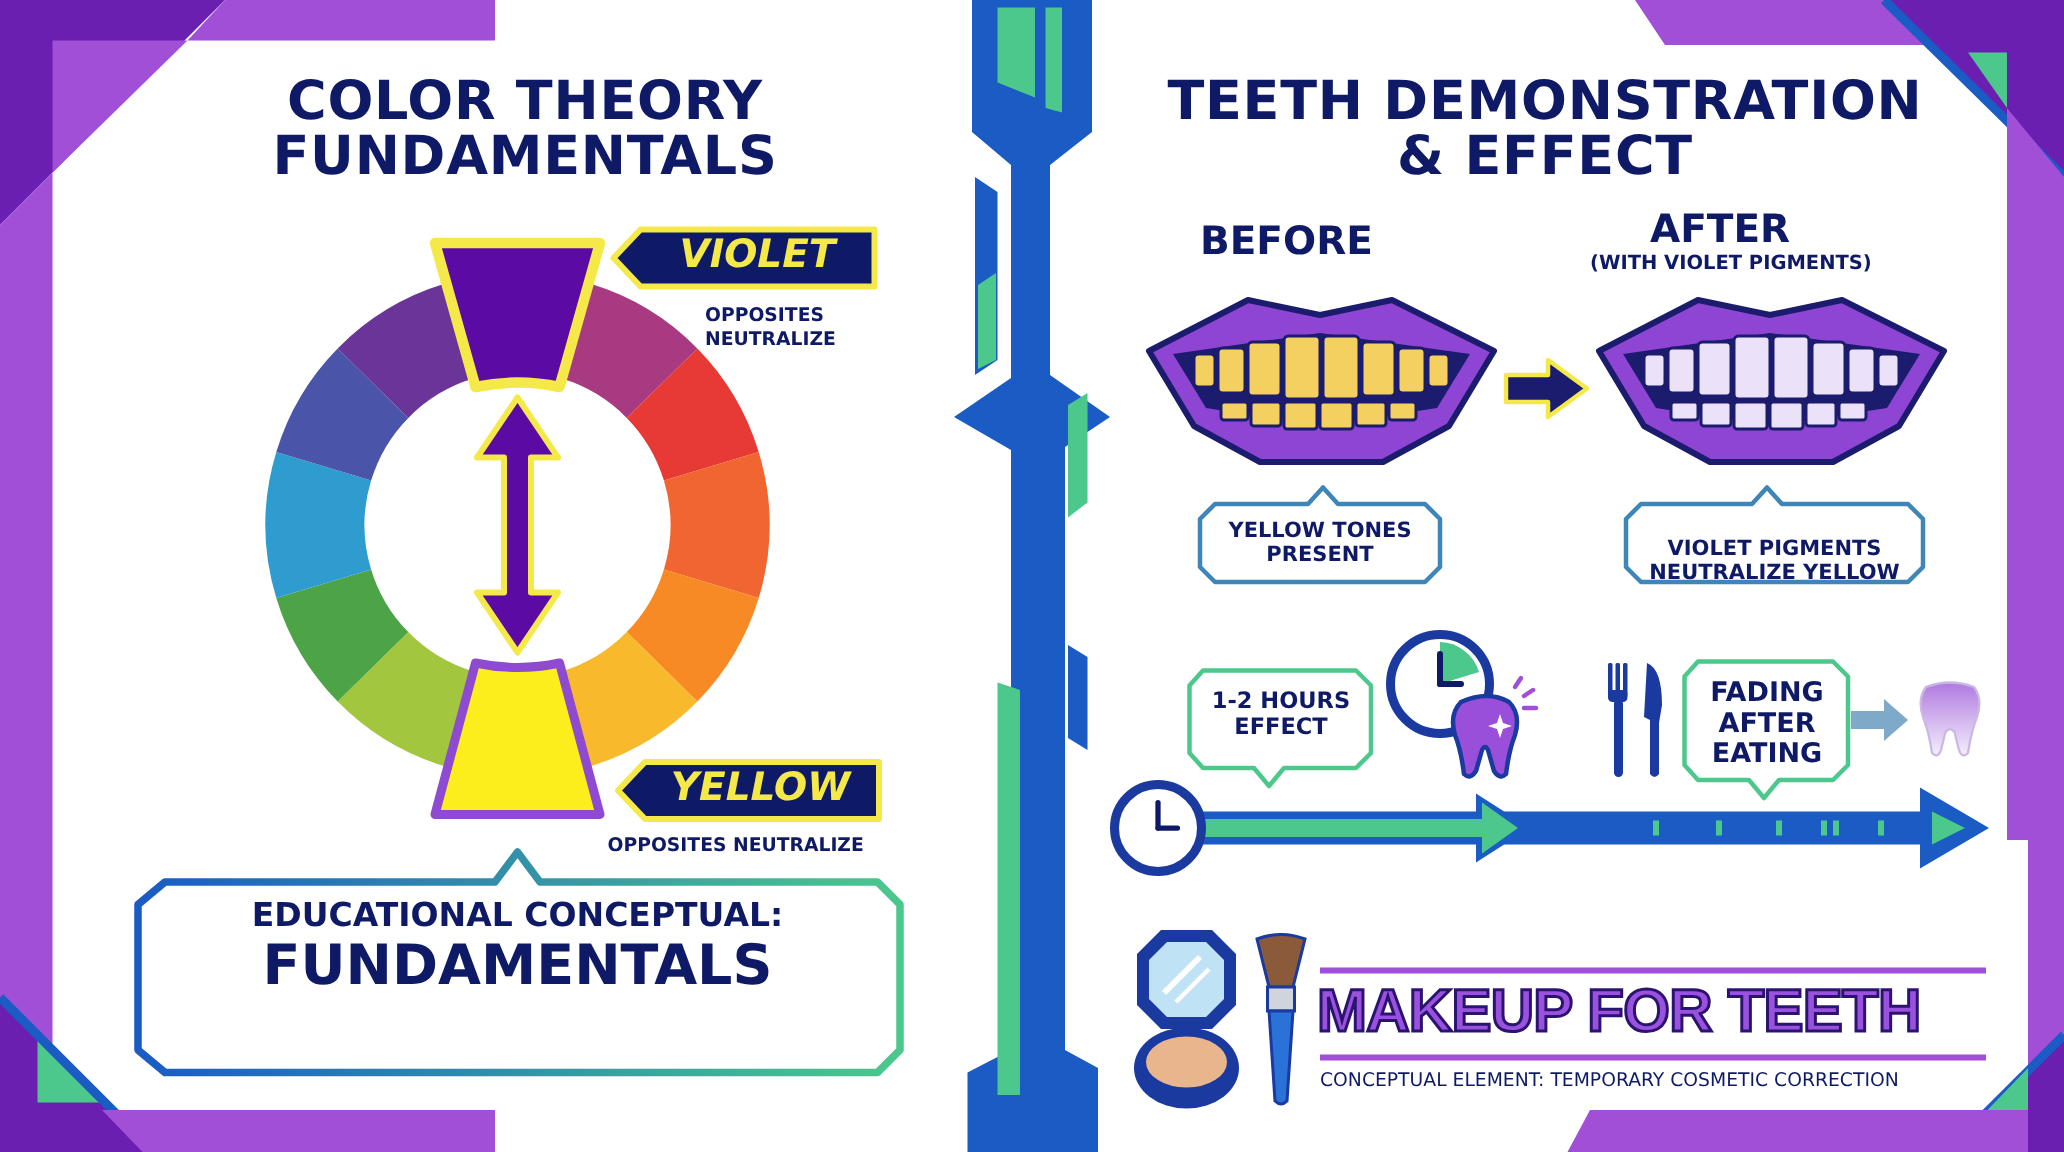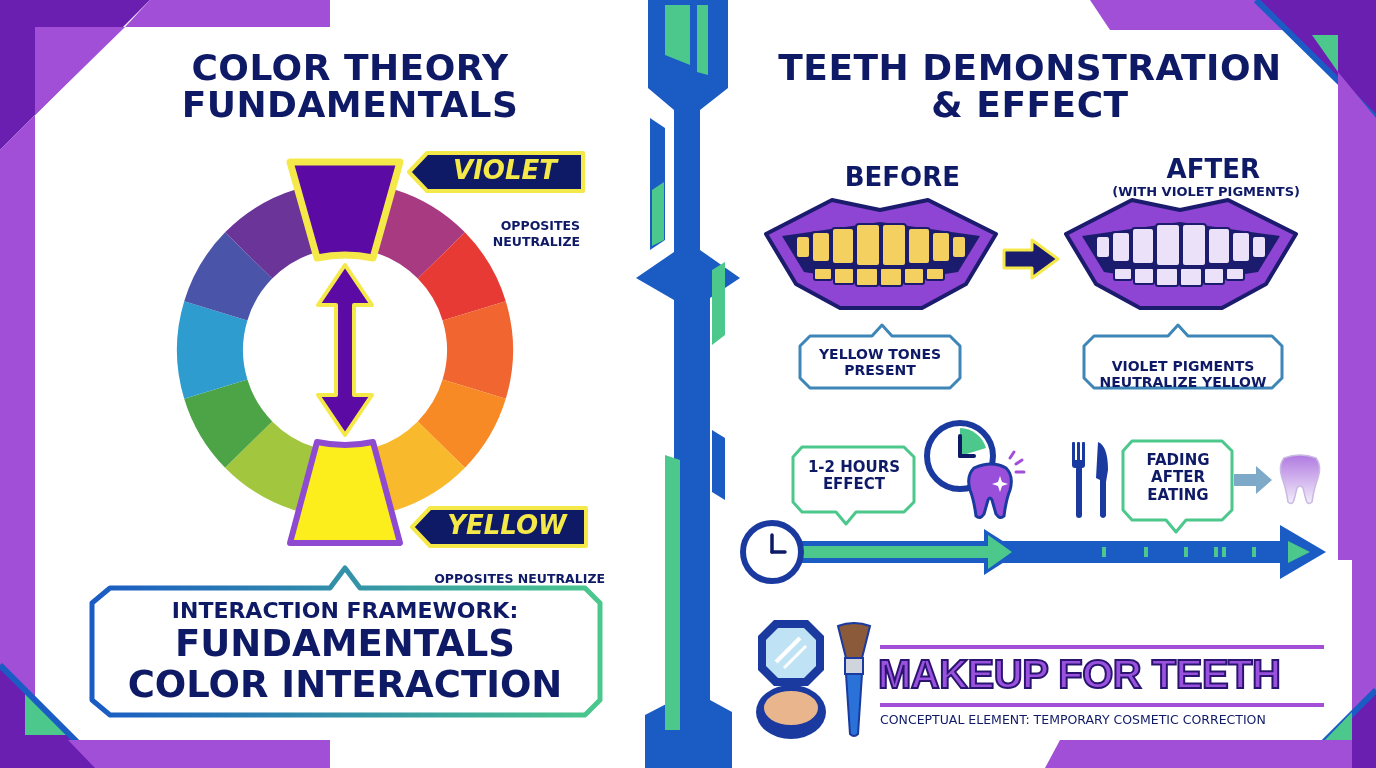--- a/index.html
+++ b/index.html
@@ -1,21 +1,21 @@
 <!DOCTYPE html>
 <html><head>
 <meta charset="utf-8">
 <style>
   html, body { margin:0; padding:0; }
   body { width:1376px; height:768px; overflow:hidden; background:#ffffff; position:relative; font-family:"Liberation Sans", sans-serif; }
   .abs { position:absolute; }
   .bg-svg { position:absolute; left:0; top:0; }
   .title { position:absolute; color:#0f1a66; font-weight:bold; text-align:center; font-family:"DejaVu Sans", sans-serif; line-height:1.02; letter-spacing:0.5px; }
   .navy { color:#0f1a66; }
-  .small-caps { font-family:"DejaVu Sans", sans-serif; font-weight:bold; color:#0f1a66; text-align:right;margin-top:16px; }
+  .small-caps { font-family:"DejaVu Sans", sans-serif; font-weight:bold; color:#0f1a66; text-align:left; }
   .tag-text { position:absolute; font-family:"DejaVu Sans", sans-serif; font-weight:bold; color:#f5e94a; font-size:26px; text-align:center;font-style:italic; }
   .bubble-text { position:absolute; font-family:"DejaVu Sans", sans-serif; font-weight:bold; color:#0f1a66; text-align:center; line-height:1.15; }
 </style>
 </head>
 <body>
 
 <svg class="bg-svg" width="1376" height="768" viewBox="0 0 1376 768">
 
   <polygon points="0,0 150,0 35,115 0,150" fill="#6a1fb0"></polygon>
   <polygon points="150,0 330,0 330,27 125,27" fill="#a24fd8"></polygon>
@@ -98,23 +98,22 @@
 <svg class="abs" style="left:80px; top:560px;" width="530" height="160" viewBox="0 0 530 160">
   <defs>
     <linearGradient id="fwGrad" x1="0" y1="0" x2="1" y2="0">
       <stop offset="0" stop-color="#1a5bc4"></stop>
       <stop offset="1" stop-color="#4cc88c"></stop>
     </linearGradient>
   </defs>
   <polygon points="30,28 250,28 265,8 280,28 505,28 520,43 520,140 505,155 30,155 12,140 12,43" fill="#ffffff" stroke="url(#fwGrad)" stroke-width="5" stroke-linejoin="round"></polygon>
 </svg>
 <div class="abs navy" style="left:95px; top:598px; width:500px; text-align:center; font-family:'DejaVu Sans', sans-serif; font-weight:bold;">
-  <div style="font-size:22px; line-height:1.2;">INTERACTION FRAMEWORK:</div>
+  <div style="font-size:22px; line-height:1.2;">EDUCATIONAL CONCEPTUAL:</div>
   <div style="font-size:37px; line-height:1.1;">FUNDAMENTALS</div>
-  <div style="font-size:37px; line-height:1.1;">COLOR INTERACTION</div>
 </div>
 
 <div class="title" style="left:760px; top:50px; width:540px; font-size:36px;">
   <div>TEETH DEMONSTRATION</div>
   <div>&amp; EFFECT</div>
 </div>
 
 <div class="small-caps abs" style="left:800px; top:146px; width:160px; font-size:26px;">BEFORE</div>
 <div class="small-caps abs" style="left:1100px; top:138px; width:160px; font-size:26px;">AFTER</div>
 <div class="small-caps abs" style="left:1060px; top:168px; width:240px; font-size:13px;">(WITH VIOLET PIGMENTS)</div>
@@ -207,21 +206,21 @@
     <rect x="14" y="2" width="3" height="22" rx="1"></rect>
     <rect x="4" y="20" width="13" height="8" rx="3"></rect>
     <rect x="8" y="26" width="6" height="52" rx="3"></rect>
     <path d="M 30,2 Q 40,6 40,30 L 38,42 L 38,76 Q 35,80 32,76 L 32,40 L 28,38 Z"></path>
   </g>
 </svg>
 
 <svg class="abs" style="left:1120px; top:438px;" width="116" height="96" viewBox="0 0 116 96">
   <polygon points="12,3 102,3 112,13 112,72 102,82 66,82 56,94 46,82 12,82 3,72 3,13" fill="#fff" stroke="#4cc88c" stroke-width="3" stroke-linejoin="round"></polygon>
 </svg>
-<div class="bubble-text" style="left:1124px; top:452px; width:108px; font-size:15px;text-align:center;">
+<div class="bubble-text" style="left:1124px; top:452px; width:108px; font-size:18px;text-align:center;">
   <div>FADING</div>
   <div>AFTER</div>
   <div>EATING</div>
 </div>
 
 <svg class="abs" style="left:1234px; top:464px;" width="40" height="32" viewBox="0 0 40 32">
   <polygon points="0,10 22,10 22,2 38,16 22,30 22,22 0,22" fill="#7fa9c8"></polygon>
 </svg>
 <svg class="abs" style="left:1278px; top:452px;" width="44" height="54" viewBox="0 0 44 54">
   <defs>

